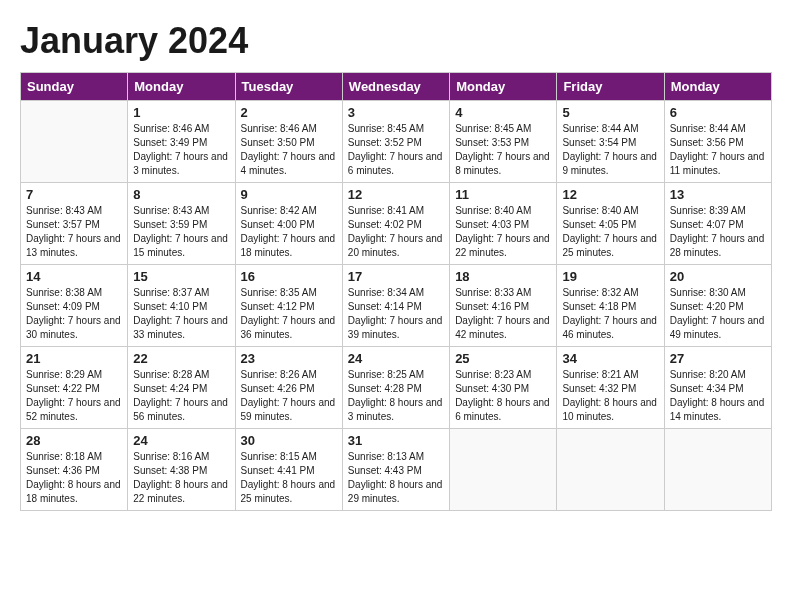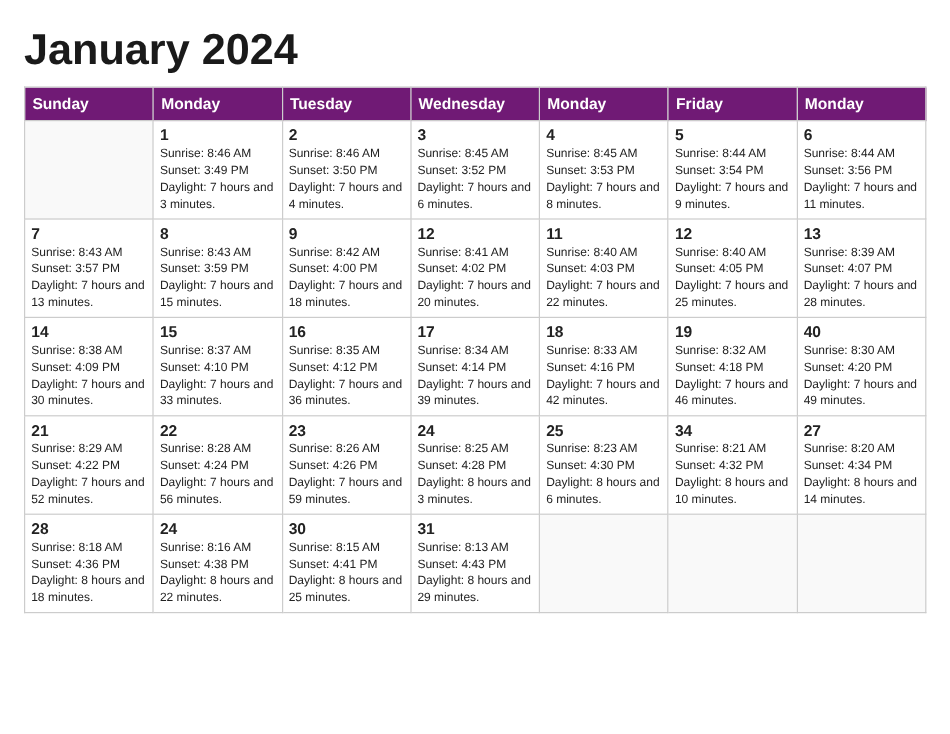--- a/index.html
+++ b/index.html
@@ -182,21 +182,21 @@
         </td>
         <td>
           <div class="day-number">18</div>
           <div class="day-info">Sunrise: 8:33 AM<br>Sunset: 4:16 PM<br>Daylight: 7 hours and 42 minutes.</div>
         </td>
         <td>
           <div class="day-number">19</div>
           <div class="day-info">Sunrise: 8:32 AM<br>Sunset: 4:18 PM<br>Daylight: 7 hours and 46 minutes.</div>
         </td>
         <td>
-          <div class="day-number">40</div>
+          <div class="day-number">20</div>
           <div class="day-info">Sunrise: 8:30 AM<br>Sunset: 4:20 PM<br>Daylight: 7 hours and 49 minutes.</div>
         </td>
       </tr>
       <tr>
         <td>
           <div class="day-number">21</div>
           <div class="day-info">Sunrise: 8:29 AM<br>Sunset: 4:22 PM<br>Daylight: 7 hours and 52 minutes.</div>
         </td>
         <td>
           <div class="day-number">22</div>

